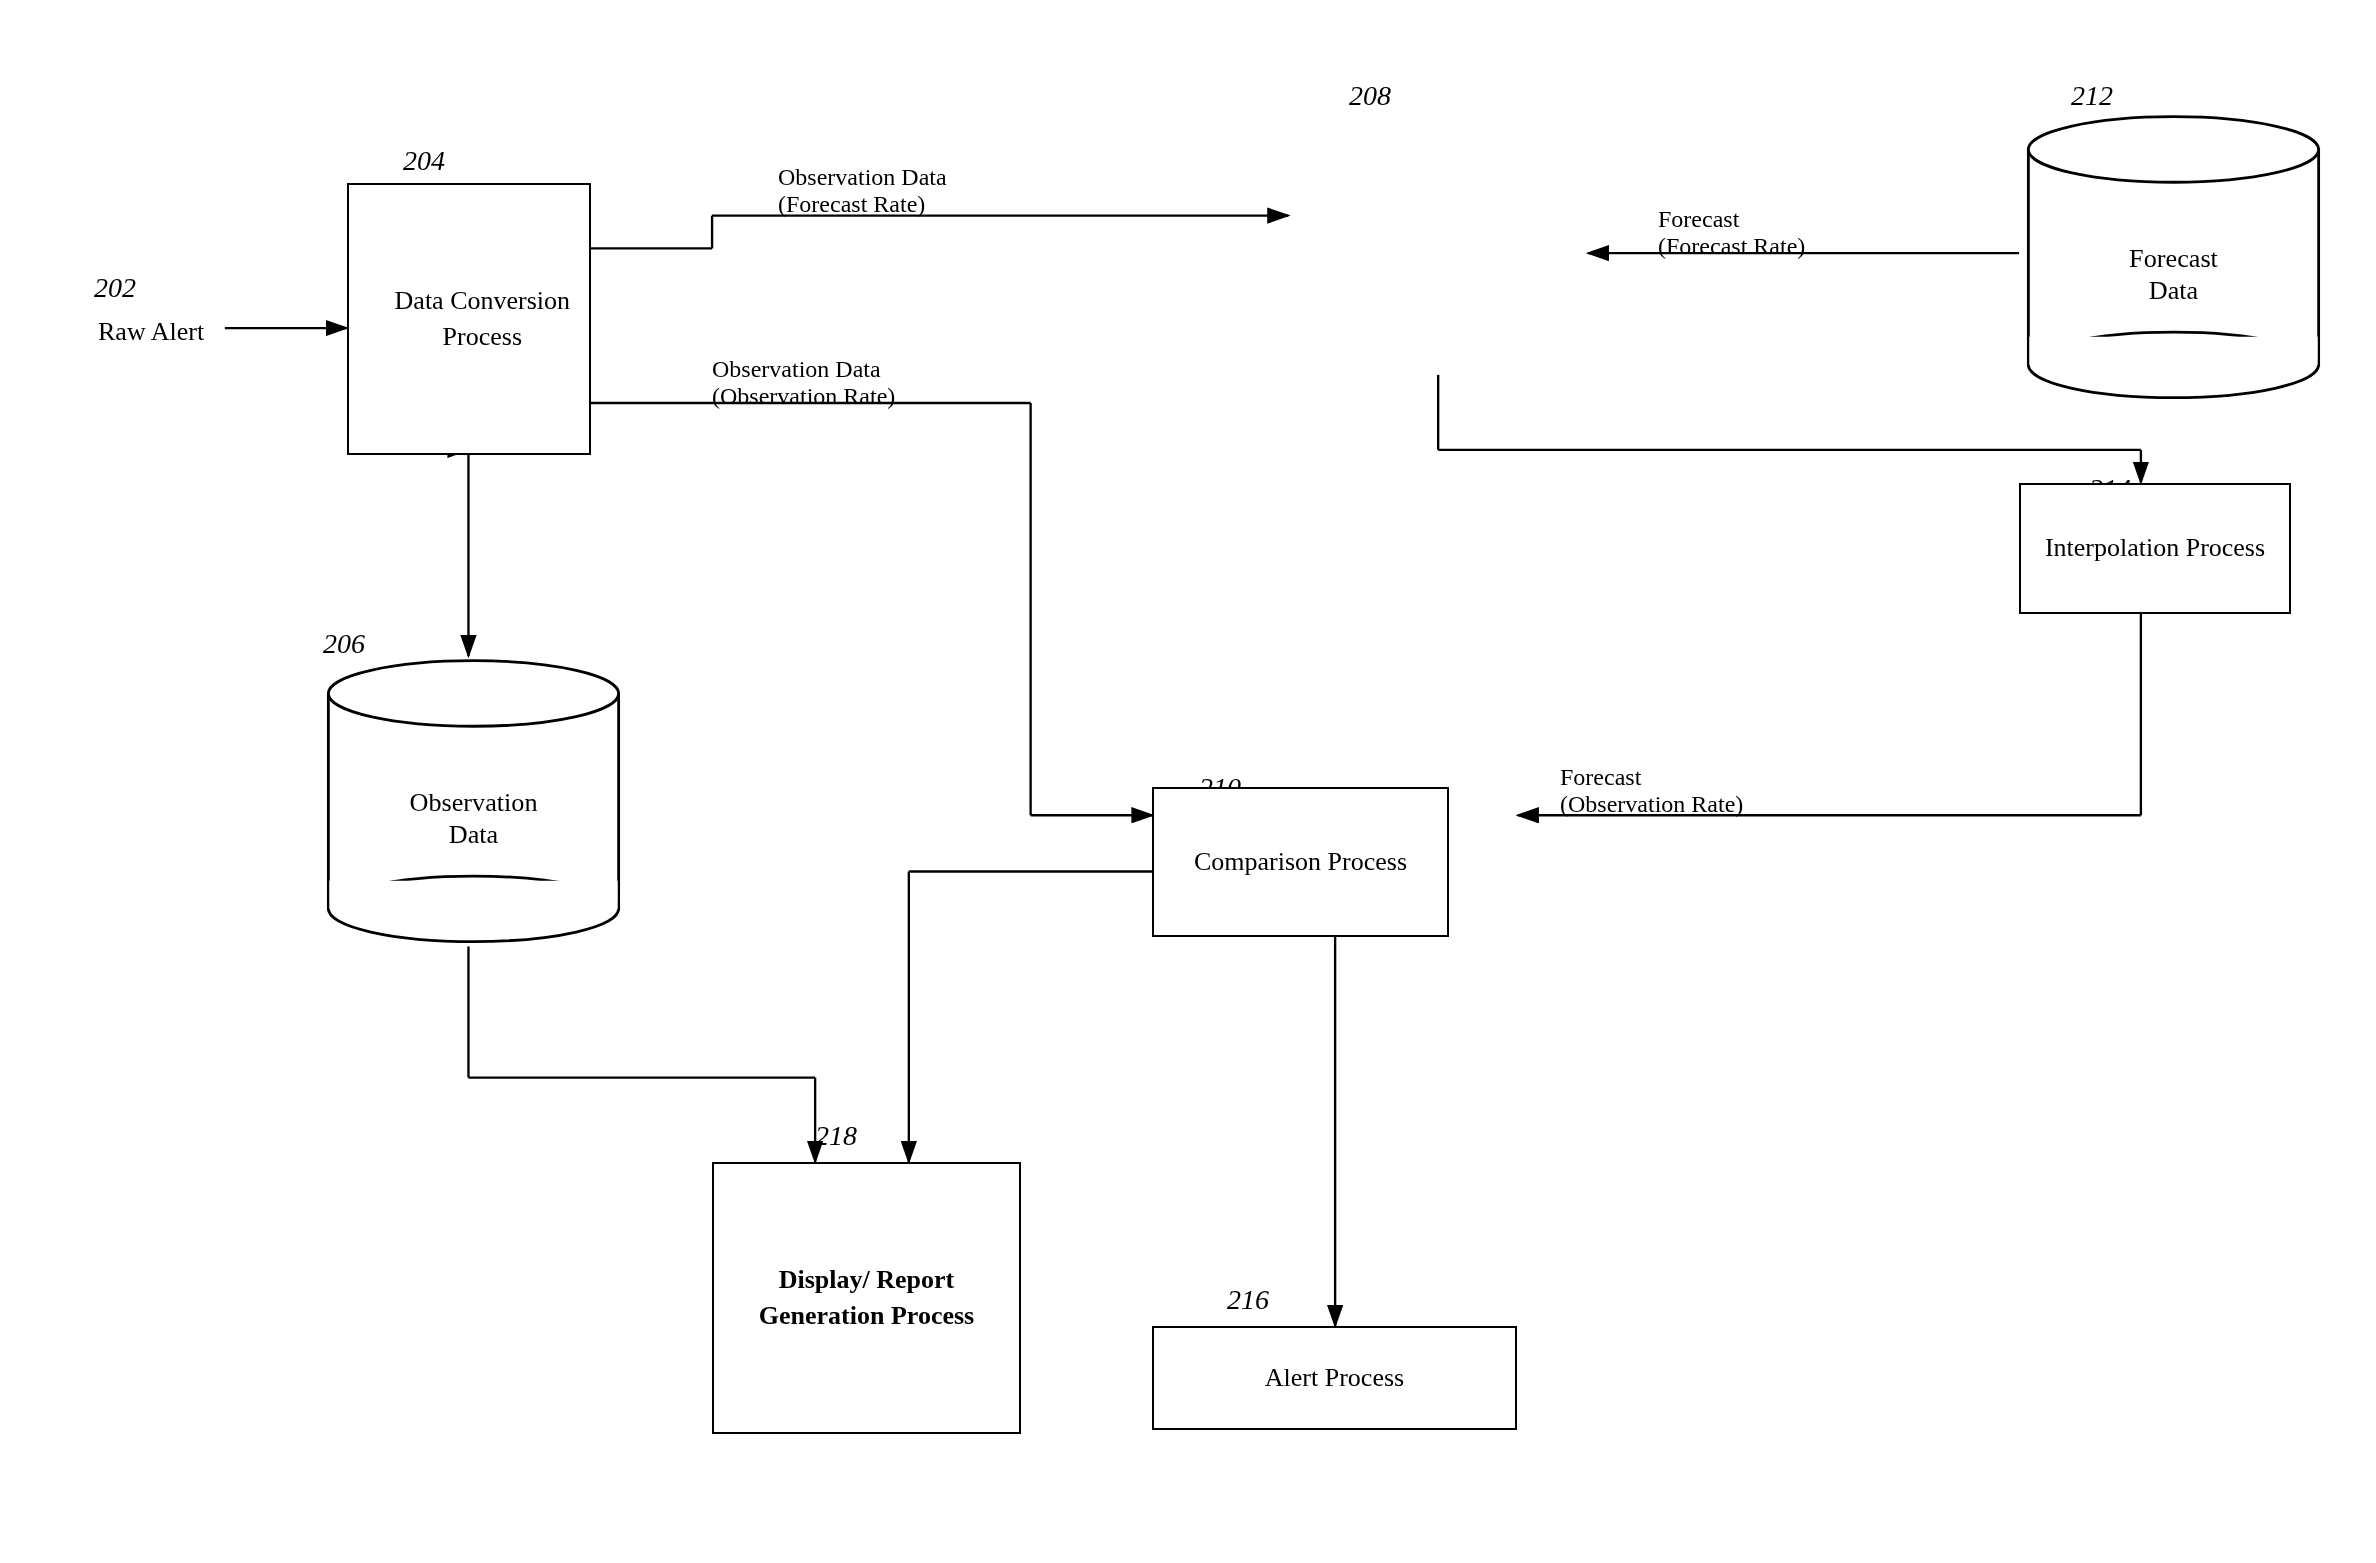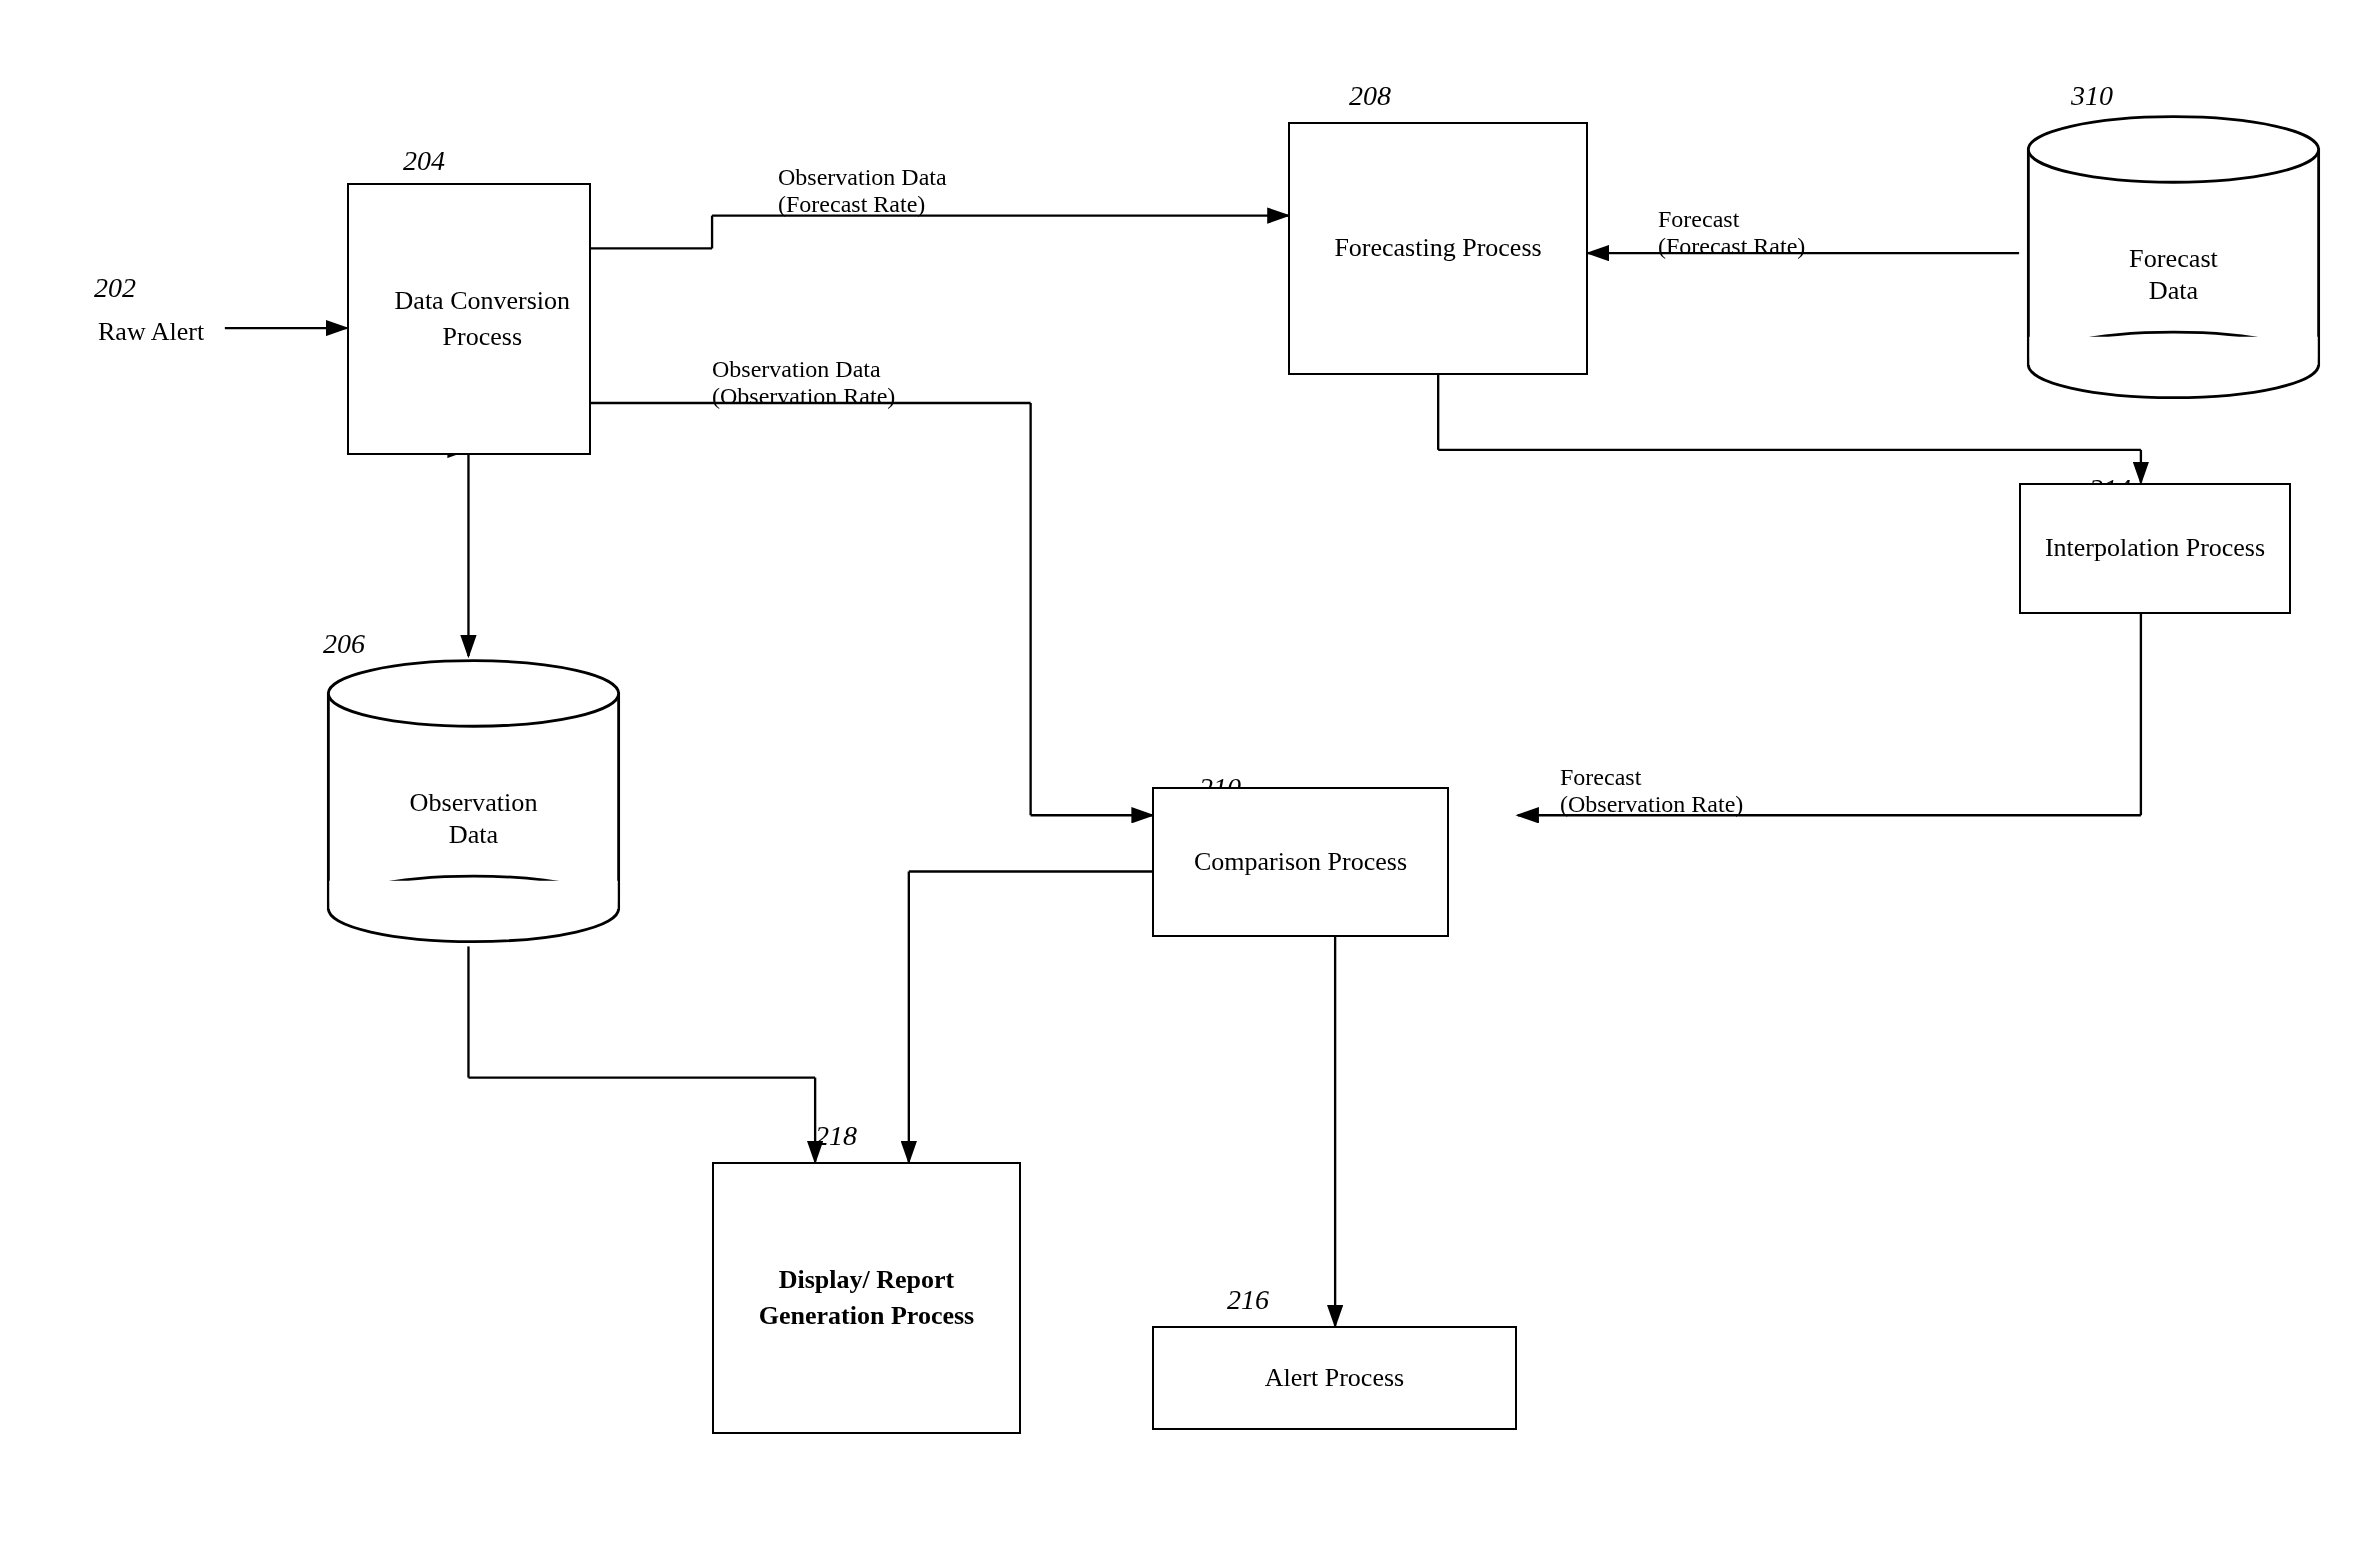--- a/index.html
+++ b/index.html
@@ -150,27 +150,24 @@
       <ellipse cx="165" cy="270" rx="155" ry="35" fill="white" stroke="black" stroke-width="3"></ellipse>
 
       <rect x="11" y="240" width="308" height="30" fill="white"></rect>
       <text x="165" y="165" text-anchor="middle" font-family="Times New Roman" font-size="28" fill="black">Observation</text>
       <text x="165" y="200" text-anchor="middle" font-family="Times New Roman" font-size="28" fill="black">Data</text>
     </svg>
   </div>
 
   <div class="ref-label" style="left:1349px; top:80px;">208</div>
 
-  <div class="process-box" style="left:1288px; top:122px; width:300px; height:253px;">
-    <span>Forecasting Process</span>
-  </div>
 
   <div class="arrow-label" style="left:778px; top:164px; width:356px;">Observation Data<br>(Forecast Rate)</div>
 
-  <div class="ref-label" style="left:2071px; top:80px;">310</div>
+  <div class="ref-label" style="left:2071px; top:80px;">212</div>
 
   <div class="cylinder" style="left:2019px; top:112px; width:309px; height:295px;">
     <svg width="309" height="295" viewBox="0 0 330 315" style="font-size:28px">
       <rect x="10" y="40" width="310" height="230" fill="white" stroke="black" stroke-width="3"></rect>
       <ellipse cx="165" cy="40" rx="155" ry="35" fill="white" stroke="black" stroke-width="3"></ellipse>
       <ellipse cx="165" cy="270" rx="155" ry="35" fill="white" stroke="black" stroke-width="3"></ellipse>
       <rect x="11" y="240" width="308" height="30" fill="white"></rect>
       <text x="165" y="165" text-anchor="middle" font-family="Times New Roman" font-size="28" fill="black">Forecast</text>
       <text x="165" y="200" text-anchor="middle" font-family="Times New Roman" font-size="28" fill="black">Data</text>
     </svg>

